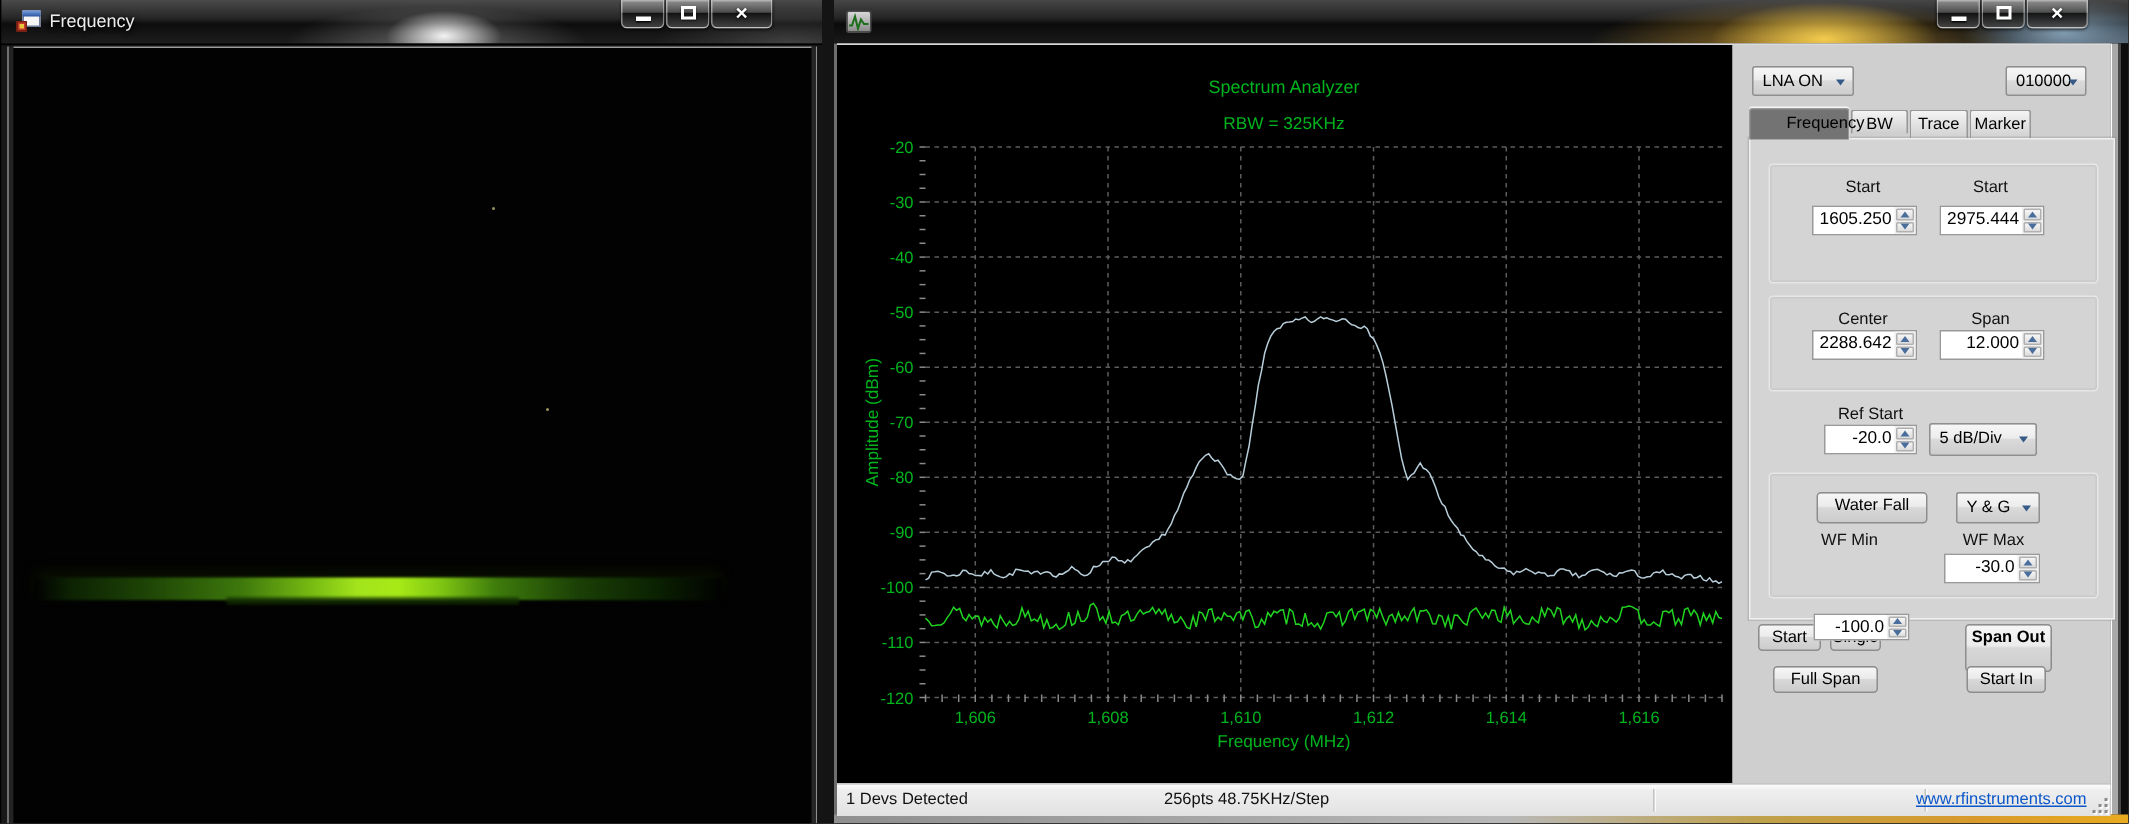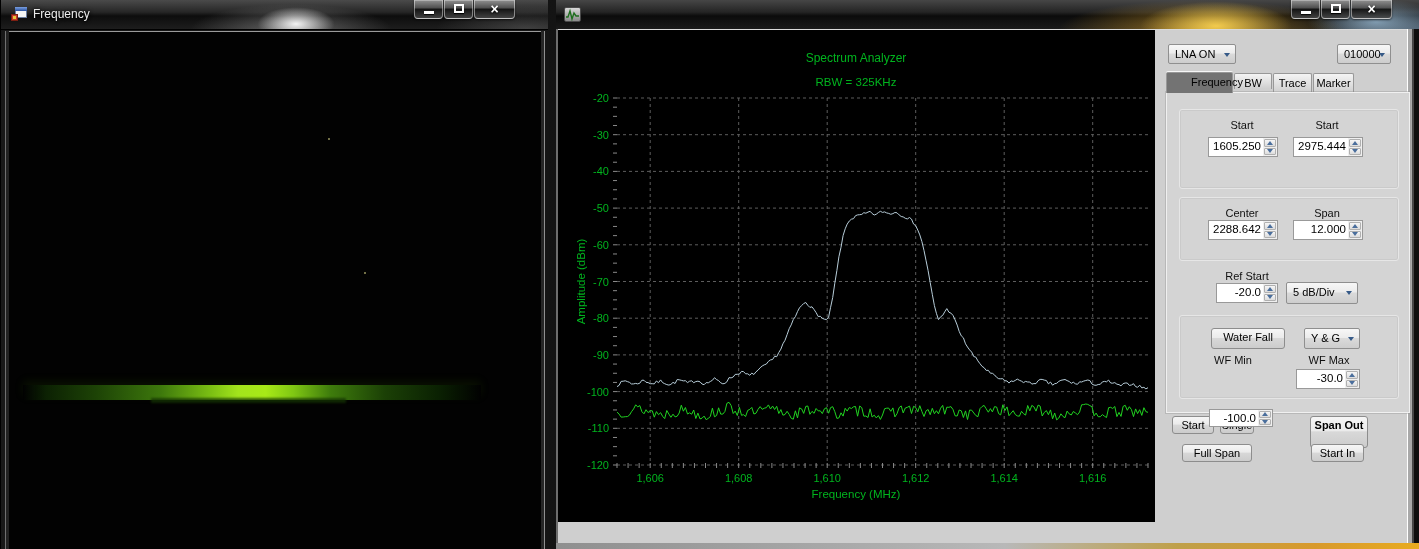--- a/index.html
+++ b/index.html
@@ -365,15 +365,30 @@
           </div>
         </div>
 
         <div class="btn" style="left:17px;top:386px;width:42px;height:18px;">Start</div>
         <div class="btn" style="left:65px;top:386px;width:34px;height:18px;">Single</div>
         <div class="btn" style="left:155px;top:386px;width:58px;height:32px;font-weight:bold;">Span Out</div>
         <div class="btn" style="left:27px;top:414px;width:70px;height:18px;">Full Span</div>
         <div class="btn" style="left:156px;top:414px;width:53px;height:18px;">Start In</div>
       </div>
 
+      <div id="sa-status">
+        <span class="cell" style="left:6px;">1 Devs Detected</span>
+        <span class="cell" style="left:218px;">256pts  48.75KHz/Step</span>
+        <span class="vsep" style="left:544px;"></span>
+        <span class="vsep" style="left:725px;"></span>
+        <span class="cell" style="right:16px;"><a id="status-link">www.rfinstruments.com</a></span>
+        <span id="grip">
+            <i class="d1"></i>
+            <i class="d2"></i>
+            <i class="d3"></i>
+            <i class="d4"></i>
+            <i class="d5"></i>
+            <i class="d6"></i>
+          </span>
+      </div>
     </div>
   </div>
 </div>
 
 </body></html>

